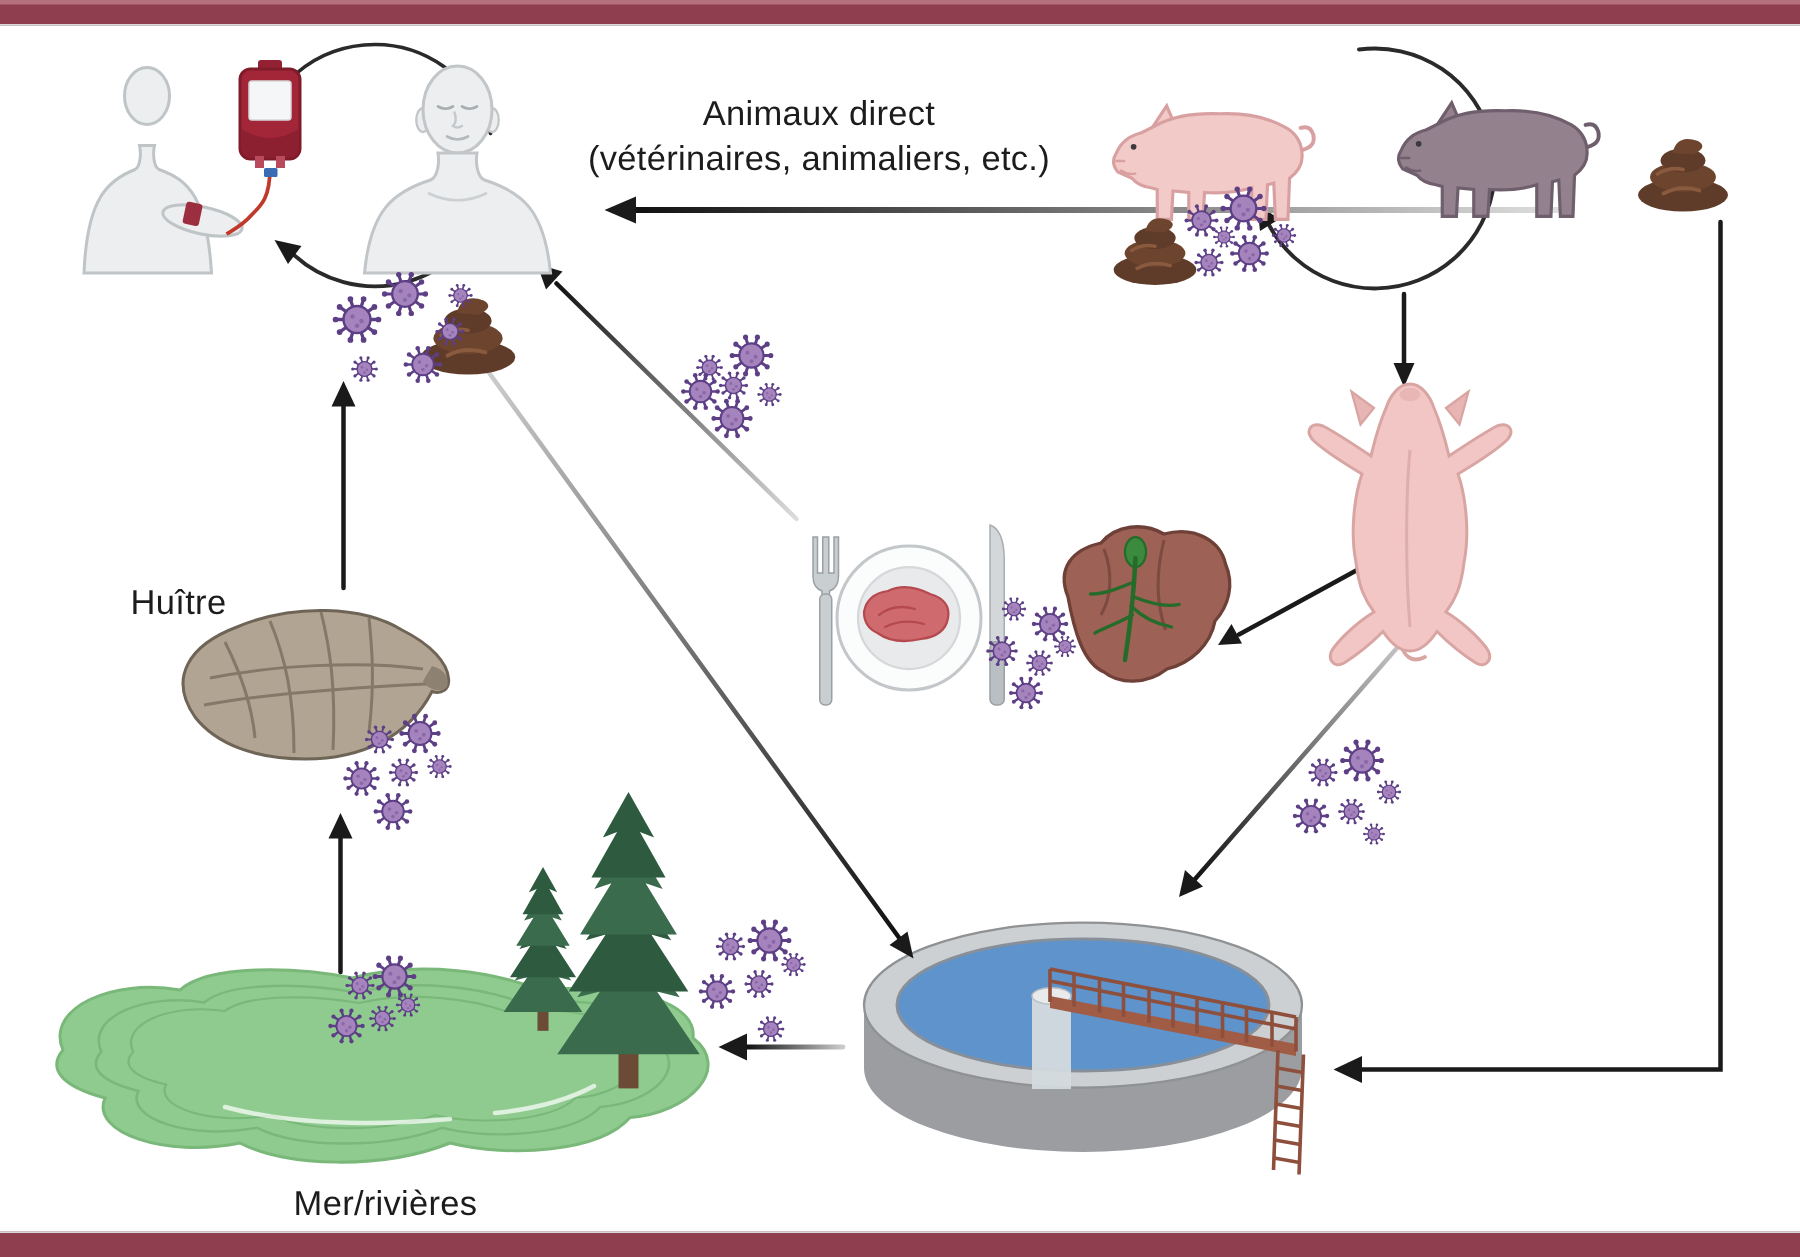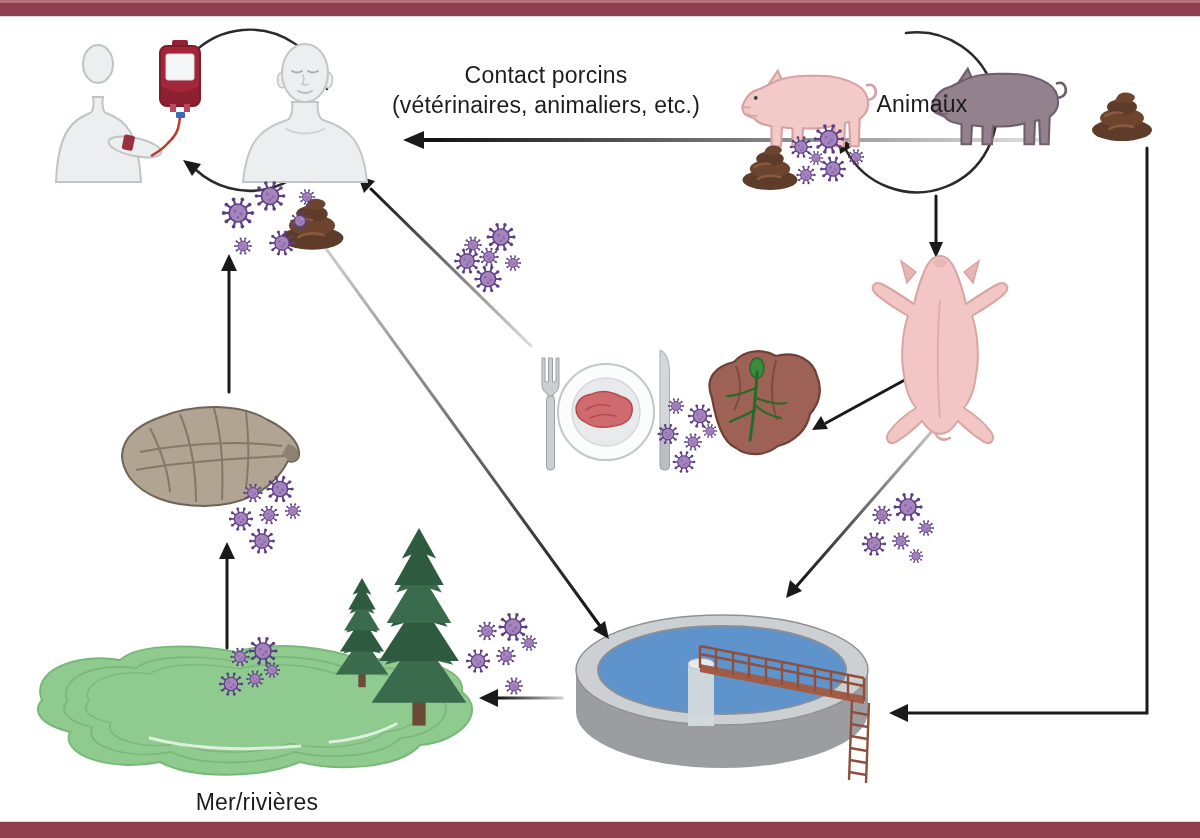--- a/index.html
+++ b/index.html
@@ -365,20 +365,20 @@
   </g>
   <g>
     <use href="#virus" transform="translate(240,657) scale(0.6)"></use>
         <use href="#virus" transform="translate(263,651) scale(0.9)"></use>
     <use href="#virus" transform="translate(231,684) scale(0.75)"></use>
         <use href="#virus" transform="translate(255,679) scale(0.55)"></use>
     <use href="#virus" transform="translate(272,670) scale(0.5)"></use>
   </g>
 </svg>
 
-<div class="lbl" style="left:371px;top:60px;width:350px;">Contact porcins
+<div class="lbl" style="left:371px;top:60px;width:350px;">Animaux direct
 (vétérinaires, animaliers, etc.)</div>
-<div class="lbl" style="left:852px;top:89px;width:140px;">Animaux</div>
+<div class="lbl" style="left:49px;top:386px;width:140px;">Huître</div>
 <div class="lbl" style="left:142px;top:787px;width:230px;">Mer/rivières</div>
 
 <div class="bar-top"></div>
 <div class="bar-bottom"></div>
 </div>
 
 </body></html>

